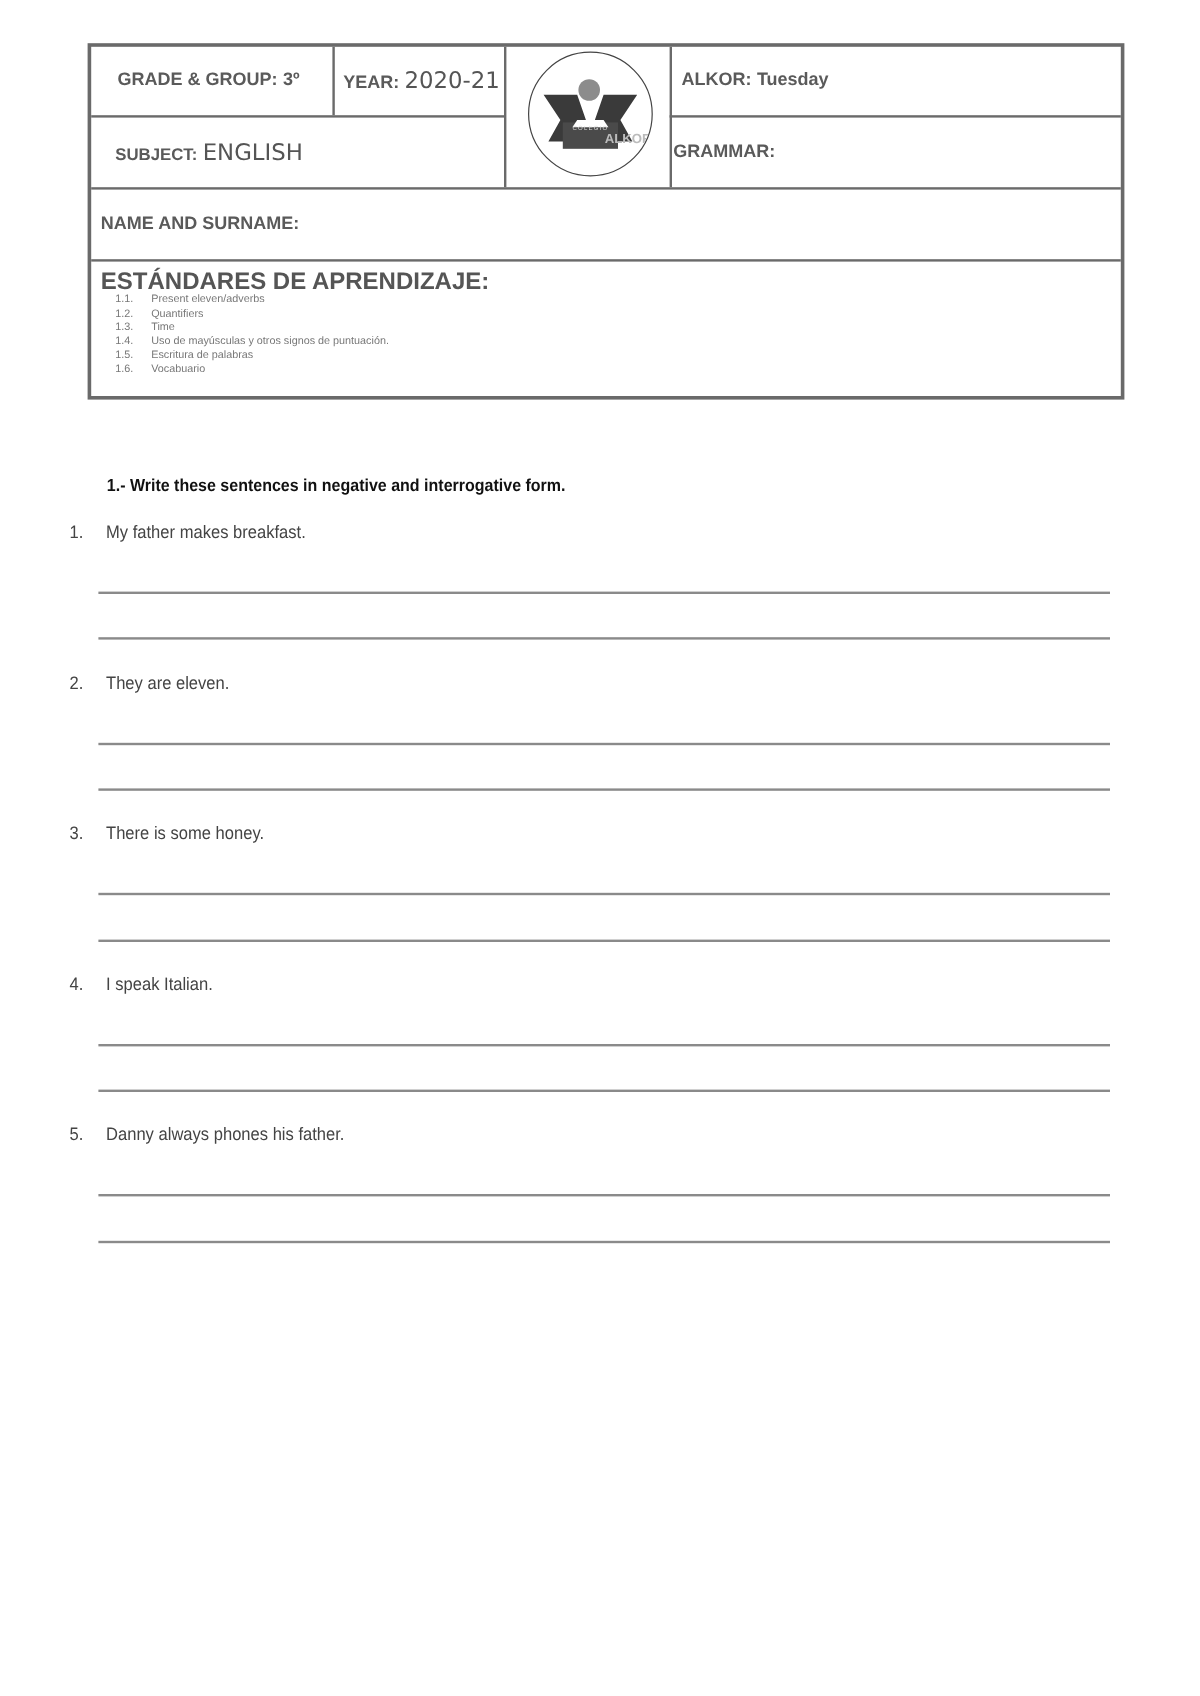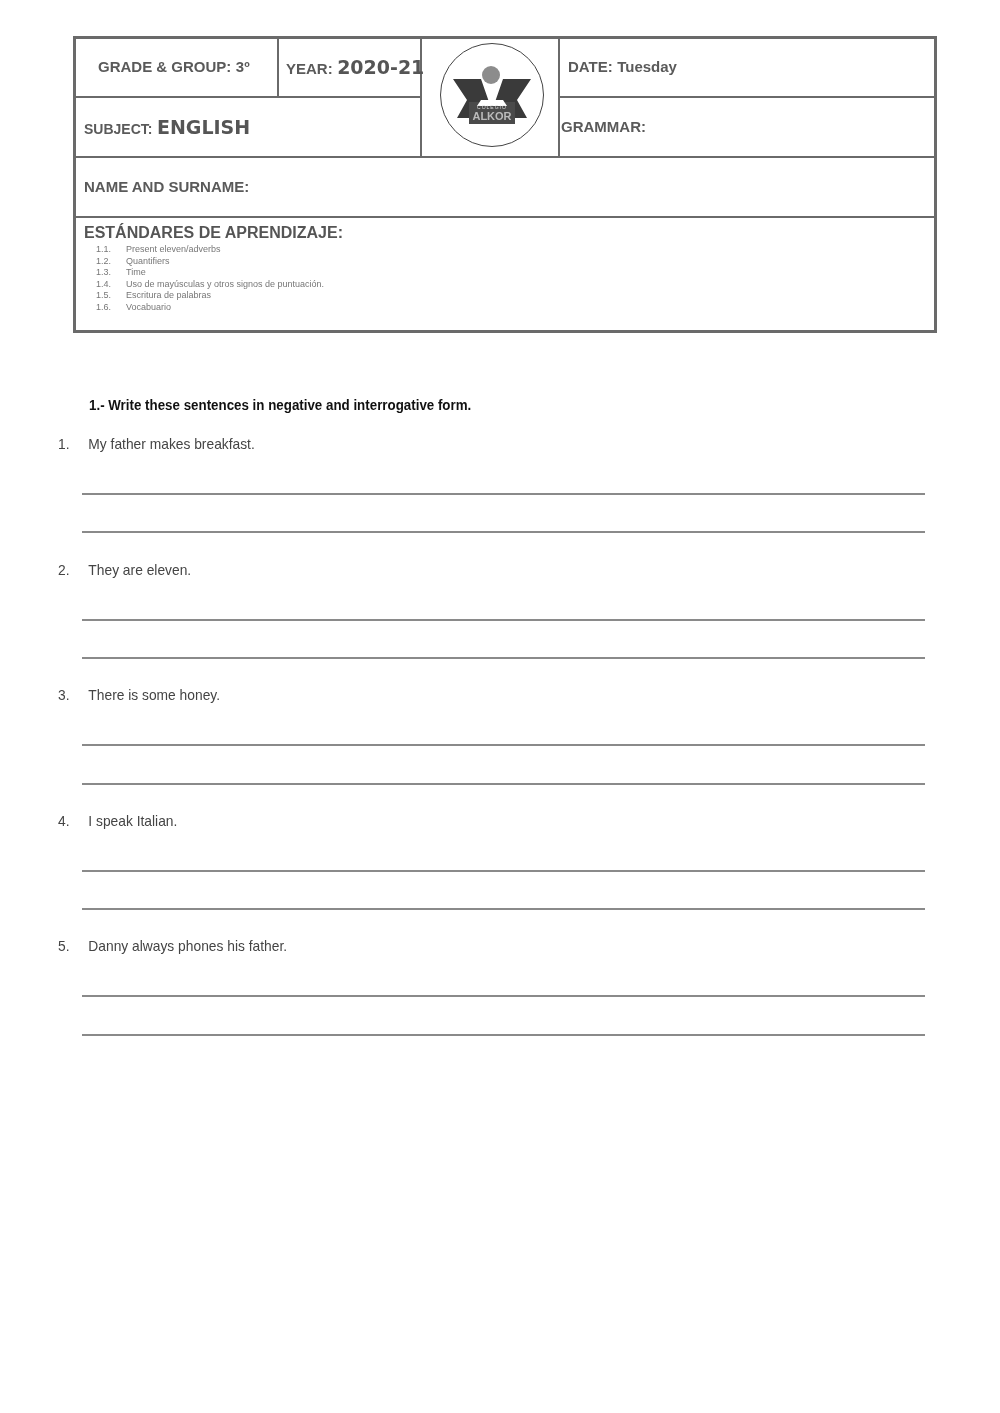--- a/index.html
+++ b/index.html
@@ -8,21 +8,21 @@
     font-family: "Liberation Sans", sans-serif; color: #333;
   }
   .header-table {
     position: absolute; left: 73px; top: 36px; width: 864px; height: 297px;
     box-sizing: border-box; border: 3px solid #6a6a6a;
   }
   .cell { position: absolute; box-sizing: border-box; }
   .hline { position: absolute; height: 2px; background: #6a6a6a; }
   .vline { position: absolute; width: 2px; background: #6a6a6a; }
   .label { font-weight: bold; color: #5a5a5a; font-size: 15px; }
-  .big-sans { font-family: "DejaVu Sans", sans-serif; font-weight: bold; color: #555; }
+  .big-sans { font-family: "DejaVu Sans", sans-serif; font-weight: normal; color: #555; }
   .logo {
     position: absolute; left: 364px; top: 4px; width: 104px; height: 104px; border-radius: 50%;
     border: 1.5px solid #444; background: #fff; box-sizing: border-box; overflow: hidden;
   }
   .std-list { position: absolute; left: 20px; top: 205px; font-size: 9px; color: #777; line-height: 11.6px; }
   .std-list .n { display: inline-block; width: 30px; }
   .instruction {
     position: absolute; left: 89px; top: 397px; font-size: 14.5px; font-weight: bold; color: #111;
     transform: scaleX(0.92); transform-origin: left;
   }
@@ -56,44 +56,44 @@
 
   <div class="logo">
     <svg width="102" height="102" viewBox="0 0 102 102">
       <circle cx="50" cy="31" r="9" fill="#8c8c8c"></circle>
       <polygon points="12,35 40,35 48,58 38,74 16,74 26,56" fill="#3a3a3a"></polygon>
       <polygon points="90,35 62,35 54,58 64,74 86,74 76,56" fill="#3a3a3a"></polygon>
       <rect x="28" y="58" width="46" height="22" fill="#4a4a4a"></rect>
       <polygon points="36,62 66,62 62,56 40,56" fill="#fff"></polygon>
     </svg>
     <div style="position:absolute; left:0; width:100%; top:60px; text-align:center; font-size:5px; color:#ddd; letter-spacing:1px;">COLEGIO</div>
-    <div style="position:absolute; left:0; width:100%; top:66px; text-align:center; font-size:11px; font-weight:bold; color:#bbb;">ALKOR</div>
+    <div style="position:absolute; left:0; width:100%; top:66px; text-align:right; font-size:11px; font-weight:bold; color:#bbb;">ALKOR</div>
   </div>
 
   <div class="cell" style="left:492px; top:19px;">
-    <span class="label">DATE:</span>
+    <span class="label">ALKOR:</span>
     <span class="label">Tuesday</span>
   </div>
 
-  <div class="cell" style="left:8px; top:77px;text-align:center;">
+  <div class="cell" style="left:20px; top:77px;text-align:center;">
     <span class="label" style="font-size:14px;">SUBJECT:</span>
     <span class="big-sans" style="font-size:19px;">ENGLISH</span>
   </div>
 
   <div class="cell" style="left:485px; top:79px;">
     <span class="label">GRAMMAR:</span>
     <span class="label"></span>
   </div>
 
   <div class="cell" style="left:8px; top:139px;">
     <span class="label">NAME AND SURNAME:</span>
     <span class="label"></span>
   </div>
 
-  <div class="cell" style="left:8px; top:185px; font-size:16px; font-weight:bold; color:#555;">ESTÁNDARES DE APRENDIZAJE:</div>
+  <div class="cell" style="left:8px; top:185px; font-size:20px; font-weight:bold; color:#555;">ESTÁNDARES DE APRENDIZAJE:</div>
 
   <div class="std-list">
     <div><span class="n">1.1.</span><span>Present eleven/adverbs</span></div>
     <div><span class="n">1.2.</span><span>Quantifiers</span></div>
     <div><span class="n">1.3.</span><span>Time</span></div>
     <div><span class="n">1.4.</span><span>Uso de mayúsculas y otros signos de puntuación.</span></div>
     <div><span class="n">1.5.</span><span>Escritura de palabras</span></div>
     <div><span class="n">1.6.</span><span>Vocabuario</span></div>
   </div>
 </div>

